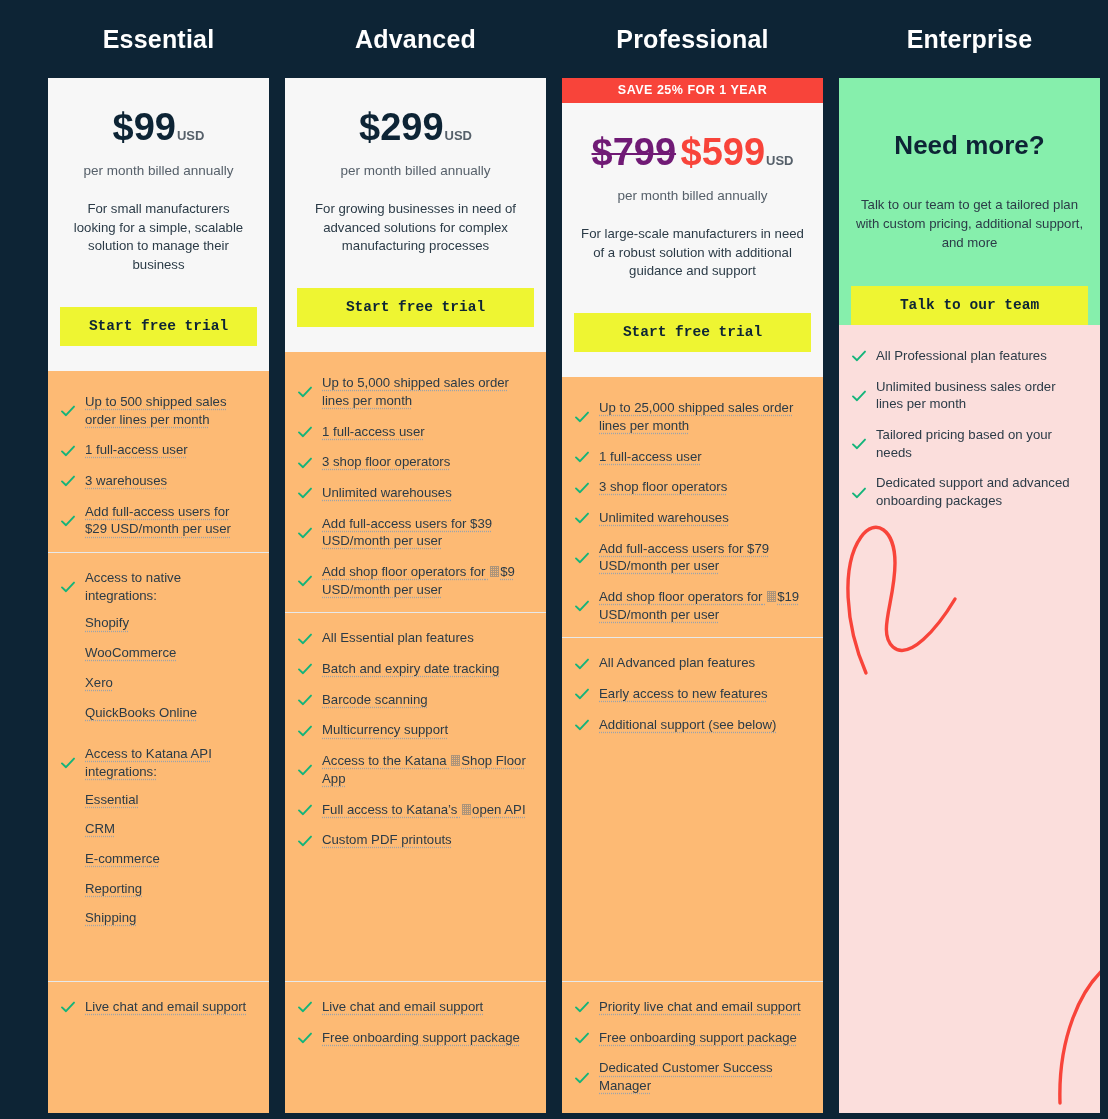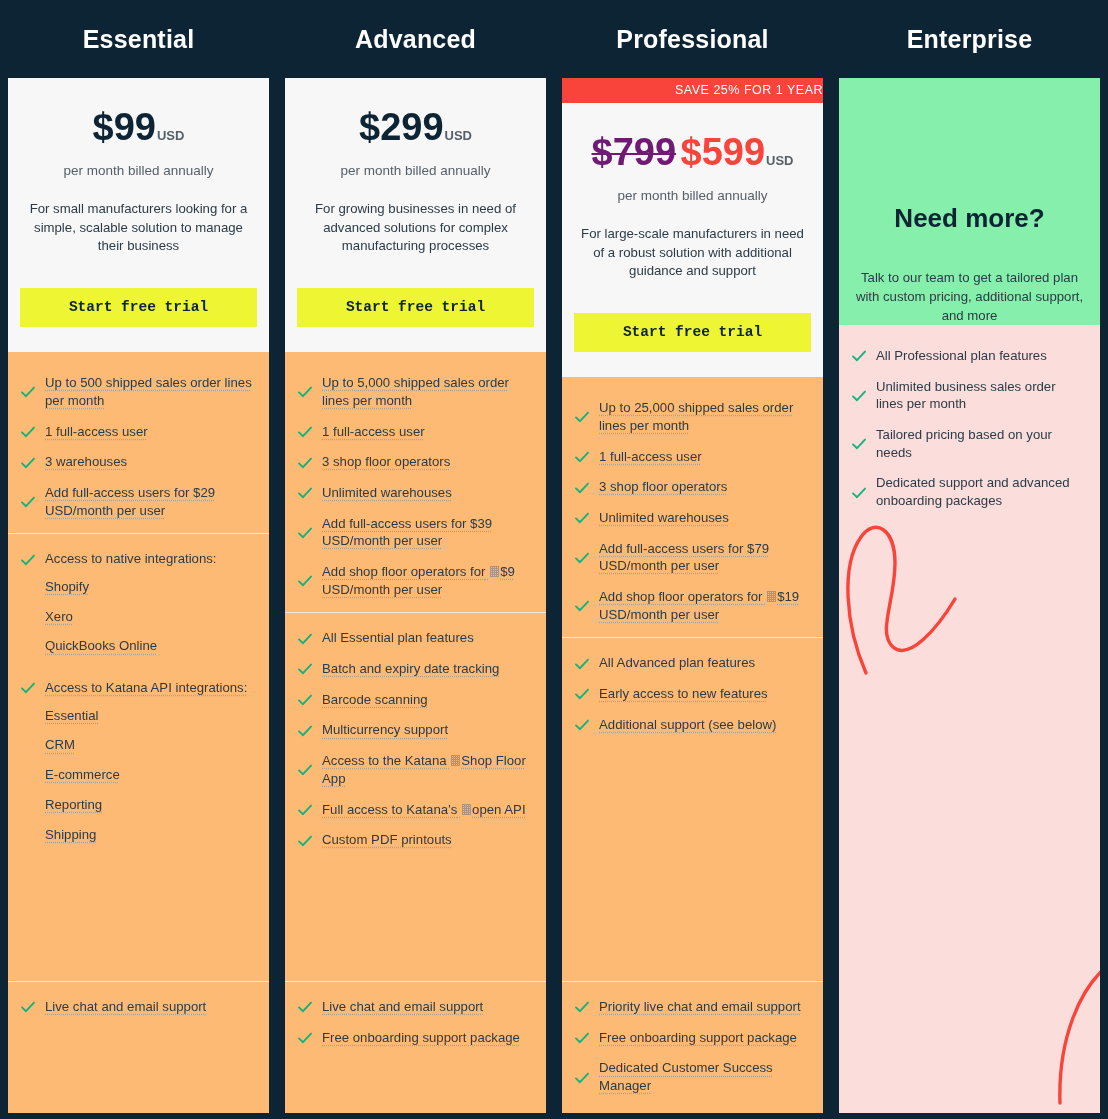--- a/index.html
+++ b/index.html
@@ -18,21 +18,21 @@
     background: #0d2435;
   }
 
   .plan-col {
     position: relative;
     display: flex;
     flex-direction: column;
     padding: 0 8px 6px 8px;
     min-width: 0;
   }
-  .plan-col.first { padding-left: 8px; }
+  .plan-col.first { padding-left: 8px; margin-left: 40px; }
   .plan-col.last  { padding-right: 8px; }
 
   
   .plan-header {
     height: 78px;
     background: #0d2435;
     display: flex;
     align-items: center;
     justify-content: center;
     flex: 0 0 auto;
@@ -50,23 +50,23 @@
     display: flex;
     flex-direction: column;
     background: #ffffff;
     min-height: 0;
   }
 
   .save-badge {
     background: #f8443a;
     color: #ffffff;
     font-size: 12.5px;
-    font-weight: normal;
+    font-weight: bold;
     letter-spacing: 0.5px;
-    text-align: right;
+    text-align: center;
     padding: 5px 0 6px;
     flex: 0 0 auto;
   }
 
   .top-block {
     background: #f7f7f7;
     padding: 14px 12px 0 12px;
     flex: 0 0 auto;
     min-height: 247px;
     display: flex;
@@ -295,20 +295,21 @@
           <div class="feature-item">
             <span class="check-icon">
                 <svg width="16" height="16" viewBox="0 0 16 16">
                   <path d="M2 8.4 L6 12.2 L14 3.6" stroke="#13b47a" stroke-width="1.9" fill="none" stroke-linecap="round" stroke-linejoin="round"></path>
                 </svg>
               </span>
             <span class="feature-text">Access to native integrations:</span>
           </div>
           <div class="sub-list">
             <span class="sub-item-row"><span class="sub-item">Shopify</span></span>
+            <span class="sub-item-row"><span class="sub-item">WooCommerce</span></span>
             <span class="sub-item-row"><span class="sub-item">Xero</span></span>
             <span class="sub-item-row"><span class="sub-item">QuickBooks Online</span></span>
           </div>
           <div class="feature-item">
             <span class="check-icon">
                 <svg width="16" height="16" viewBox="0 0 16 16">
                   <path d="M2 8.4 L6 12.2 L14 3.6" stroke="#13b47a" stroke-width="1.9" fill="none" stroke-linecap="round" stroke-linejoin="round"></path>
                 </svg>
               </span>
             <span class="feature-text dotted">Access to Katana API integrations:</span>
@@ -615,20 +616,23 @@
   </div>
 
   <div class="plan-col last">
     <div class="plan-header">
       <div class="plan-header-title">Enterprise</div>
     </div>
     <div class="plan-card">
       <div class="top-block pink" style="min-height:247px;flex:0 0 247px">
         <div class="need-more-title">Need more?</div>
         <div class="need-more-desc">Talk to our team to get a tailored plan with custom pricing, additional support, and more</div>
+        <div class="cta-wrap pink-cta">
+          <button class="cta-button">Talk to our team</button>
+        </div>
       </div>
       <div class="features-area pink">
 
         <svg class="squiggle squiggle-loop" width="130" height="180" viewBox="0 0 130 180">
           <path d="M33 168 C 12 120, 8 60, 28 32 C 42 12, 62 24, 62 58 C 62 96, 44 128, 60 142 C 76 156, 104 124, 122 94" stroke="#f8443a" stroke-width="3.4" fill="none" stroke-linecap="round"></path>
         </svg>
 
         <svg class="squiggle squiggle-arc" width="84" height="200" viewBox="0 0 84 200">
           <path d="M38 180 C 36 120, 56 62, 92 38" stroke="#f8443a" stroke-width="3.4" fill="none" stroke-linecap="round"></path>
         </svg>

